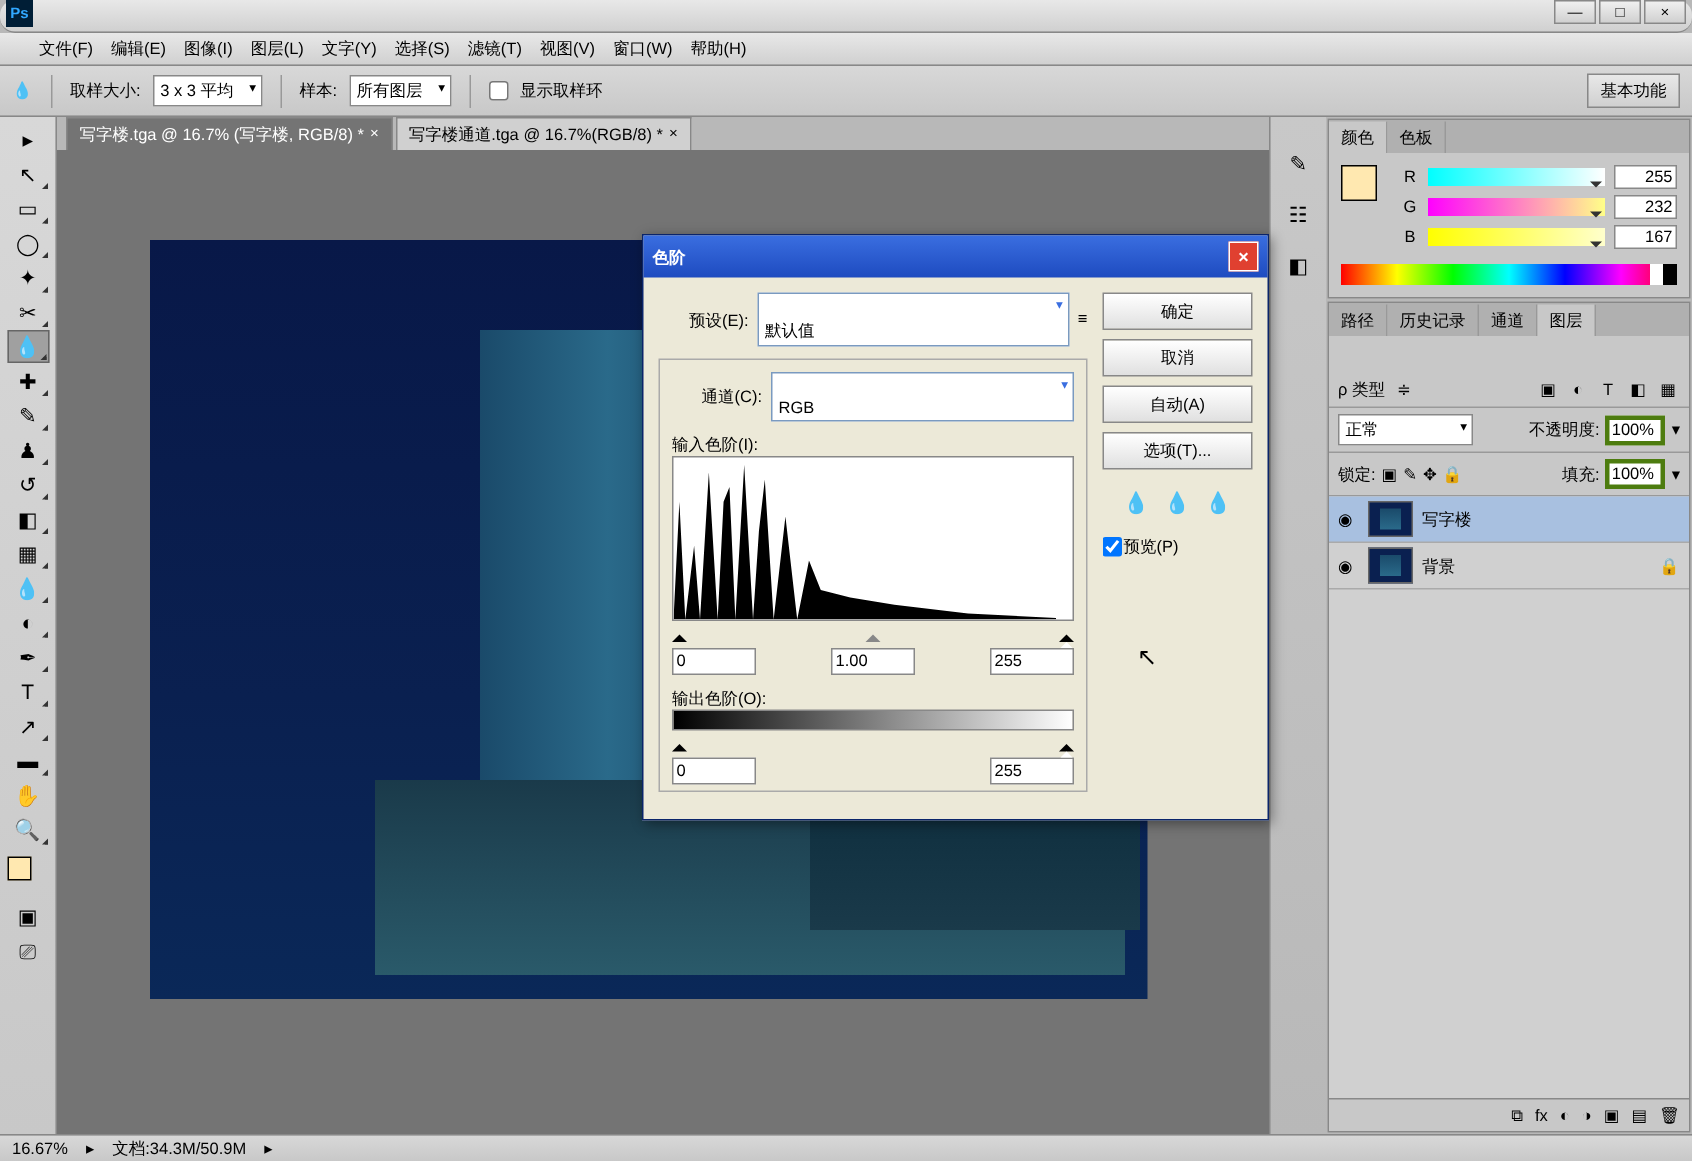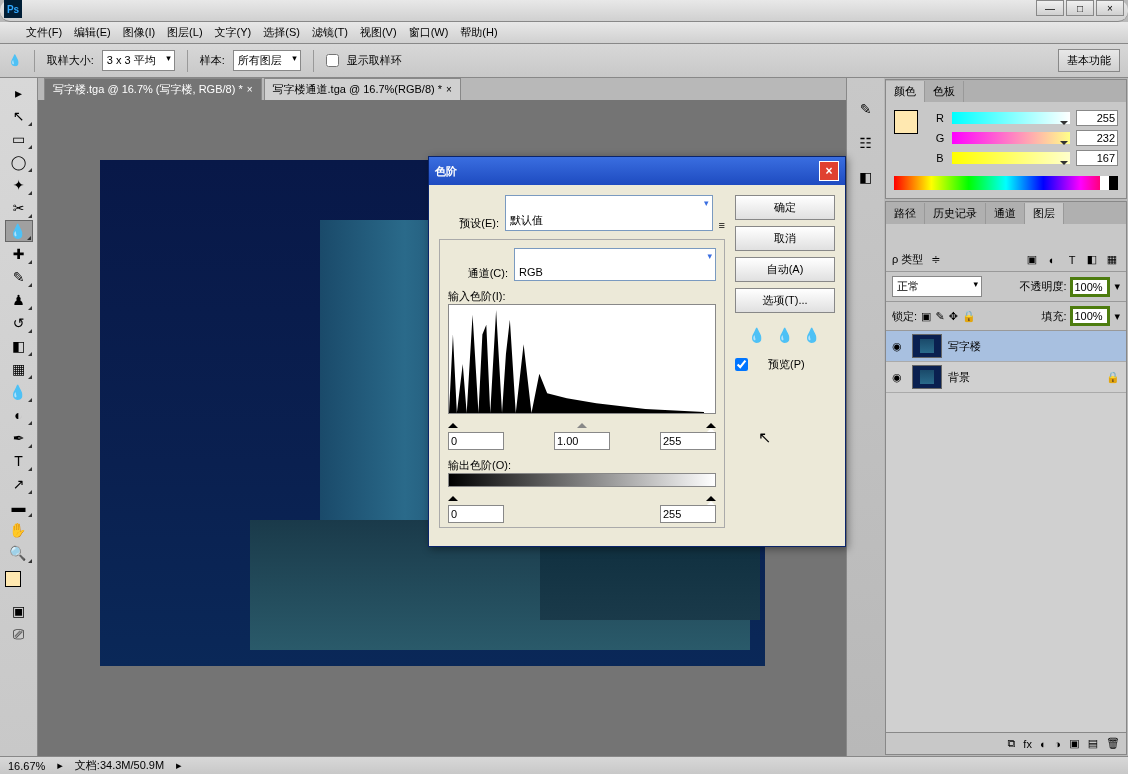--- a/index.html
+++ b/index.html
@@ -64,39 +64,39 @@
 .layer-footer { height:22px; border-top:1px solid #888; display:flex; align-items:center; justify-content:flex-end; gap:8px; padding:0 6px; }
 .statusbar { height:18px; background:linear-gradient(#d8d8d8,#c8c8c8); display:flex; align-items:center; padding:0 8px; gap:12px; border-top:1px solid #888; }
 
 .dialog { position:absolute; left:428px; top:156px; width:418px; background:#ece9d8; border:1px solid #0a246a; box-shadow:2px 2px 8px rgba(0,0,0,0.4); }
 .dlg-title { height:28px; background:linear-gradient(#3a6ee0,#1e4bc0); color:#fff; font-weight:bold; display:flex; align-items:center; padding:0 6px; }
 .dlg-close { margin-left:auto; width:20px; height:20px; background:#e04030; color:#fff; border:1px solid #fff; display:flex; align-items:center; justify-content:center; font-size:12px; }
 .dlg-body { padding:10px; display:flex; gap:10px; }
 .dlg-left { flex:1; }
 .dlg-right { width:100px; display:flex; flex-direction:column; gap:6px; }
 .dlg-btn { padding:4px 0; text-align:center; border:1px solid #888; background:linear-gradient(#fff,#e0e0e0); cursor:pointer; }
-.dlg-row { display:flex; align-items:flex-end; gap:6px; margin-bottom:8px; }
+.dlg-row { display:flex; align-items:center; gap:6px; margin-bottom:8px; }
 .dlg-row .lbl { width:60px; text-align:right; }
 .dlg-sel { flex:1; background:#fff; border:1px solid #7a9ac0; padding:17px 18px 2px 4px; position:relative; }
 .dlg-sel::after { content:"▾"; position:absolute; right:3px; top:2px; font-size:9px; color:#3a6ee0; }
 .fieldset { border:1px solid #aaa; padding:8px 8px 4px; margin-bottom:8px; }
 .hist-box { height:110px; background:#fff; border:1px solid #888; position:relative; overflow:hidden; }
 .hist { position:absolute; bottom:0; left:0; right:0; height:100%; }
 .slider-track { height:10px; position:relative; margin:4px 0; }
 .slider-track .arr { position:absolute; bottom:0; width:0; height:0; border:5px solid transparent; }
 .arr.blk { border-bottom-color:#000; left:0; }
 .arr.gry { border-bottom-color:#888; left:48%; }
 .arr.wht { border-bottom-color:#000; right:0; }
 .arr.wht::before { content:""; position:absolute; left:-4px; top:1px; border:4px solid transparent; border-bottom-color:#fff; }
 .triple-in { display:flex; justify-content:space-between; }
 .triple-in input { width:56px; border:1px solid #888; padding:2px; }
 .grad-track { height:14px; background:linear-gradient(90deg,#000,#fff); border:1px solid #888; }
 .eyedrops { display:flex; gap:10px; justify-content:center; margin:8px 0; }
 .eyedrops span { font-size:14px; }
-.chk-row { display:flex; align-items:center; gap:20px; }
+.chk-row { display:flex; align-items:center; gap:1px; }
 .cursor-arr { position:absolute; left:758px; top:428px; font-size:16px; color:#000; pointer-events:none; }
 .filter-row { display:flex; align-items:center; gap:4px; padding:4px 6px; border-bottom:1px solid #999;margin-top:24px; }
 .filter-row .ico { width:16px; text-align:center; }
 </style>
 </head>
 <body>
 
 <div class="titlebar">
   <div class="ps-logo">Ps</div>
   <div class="win-ctrls">

